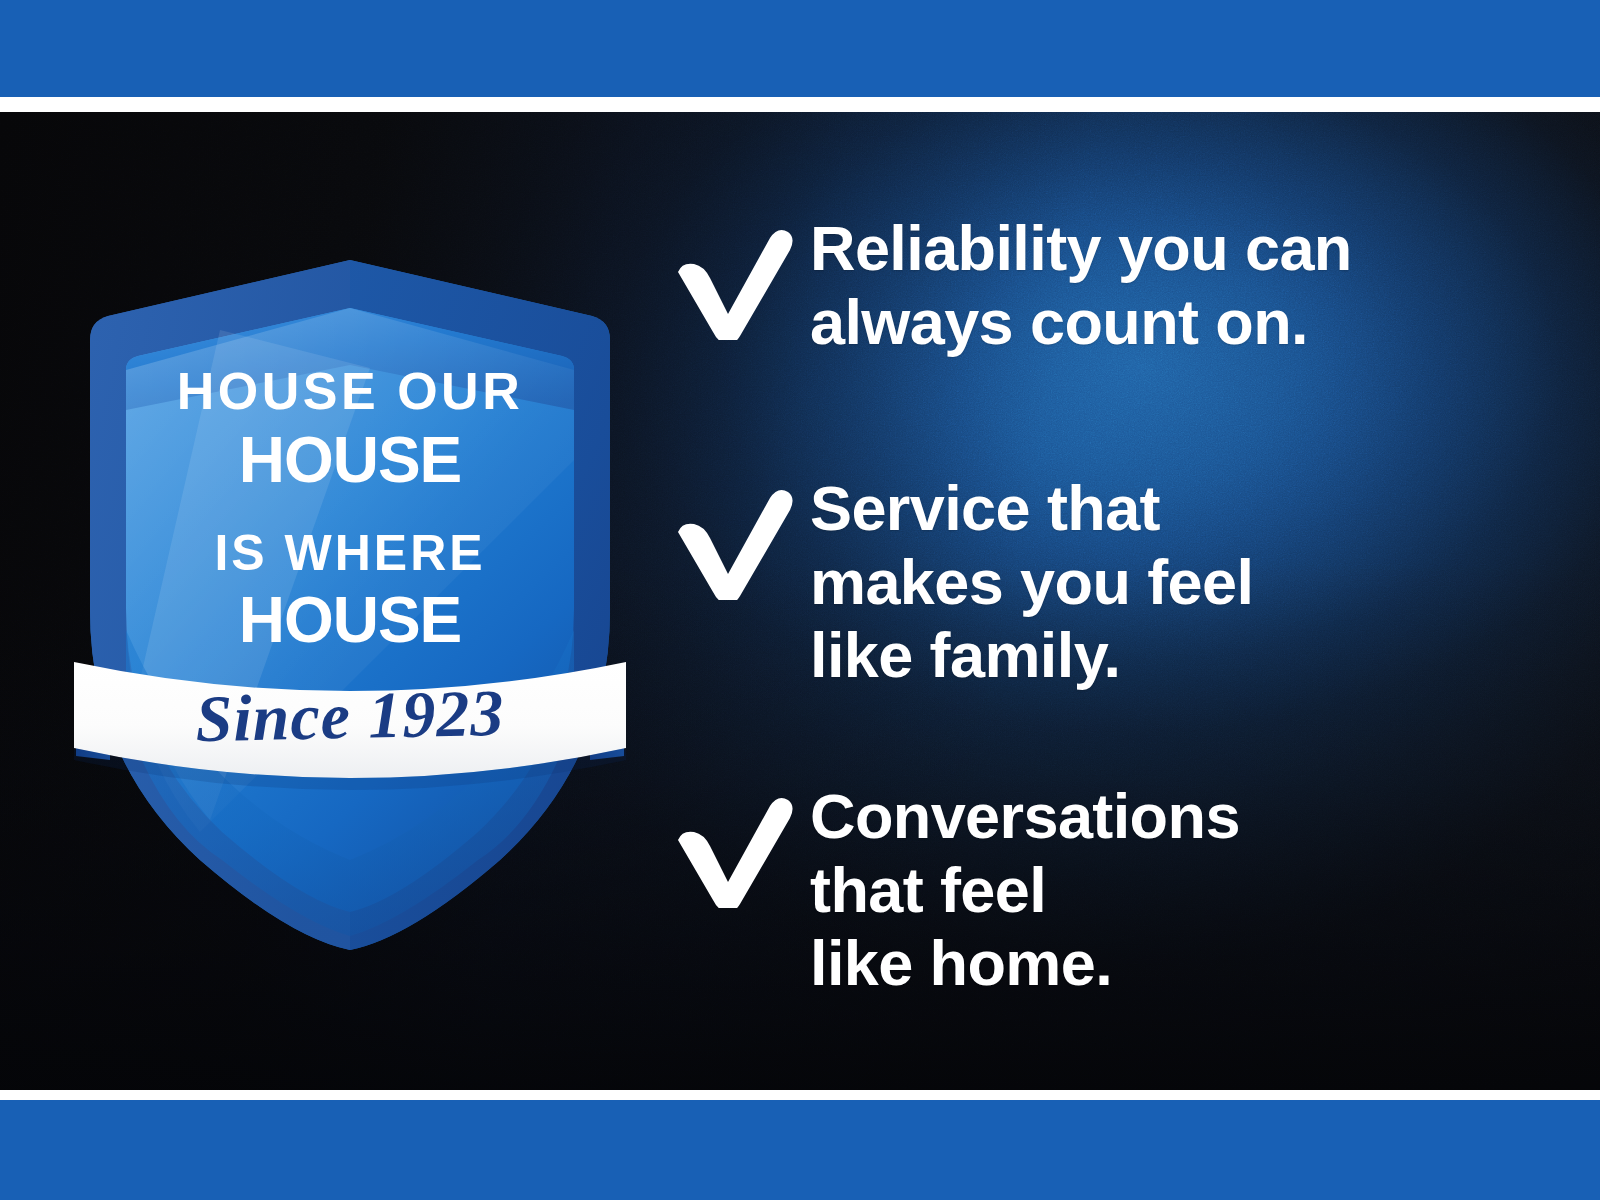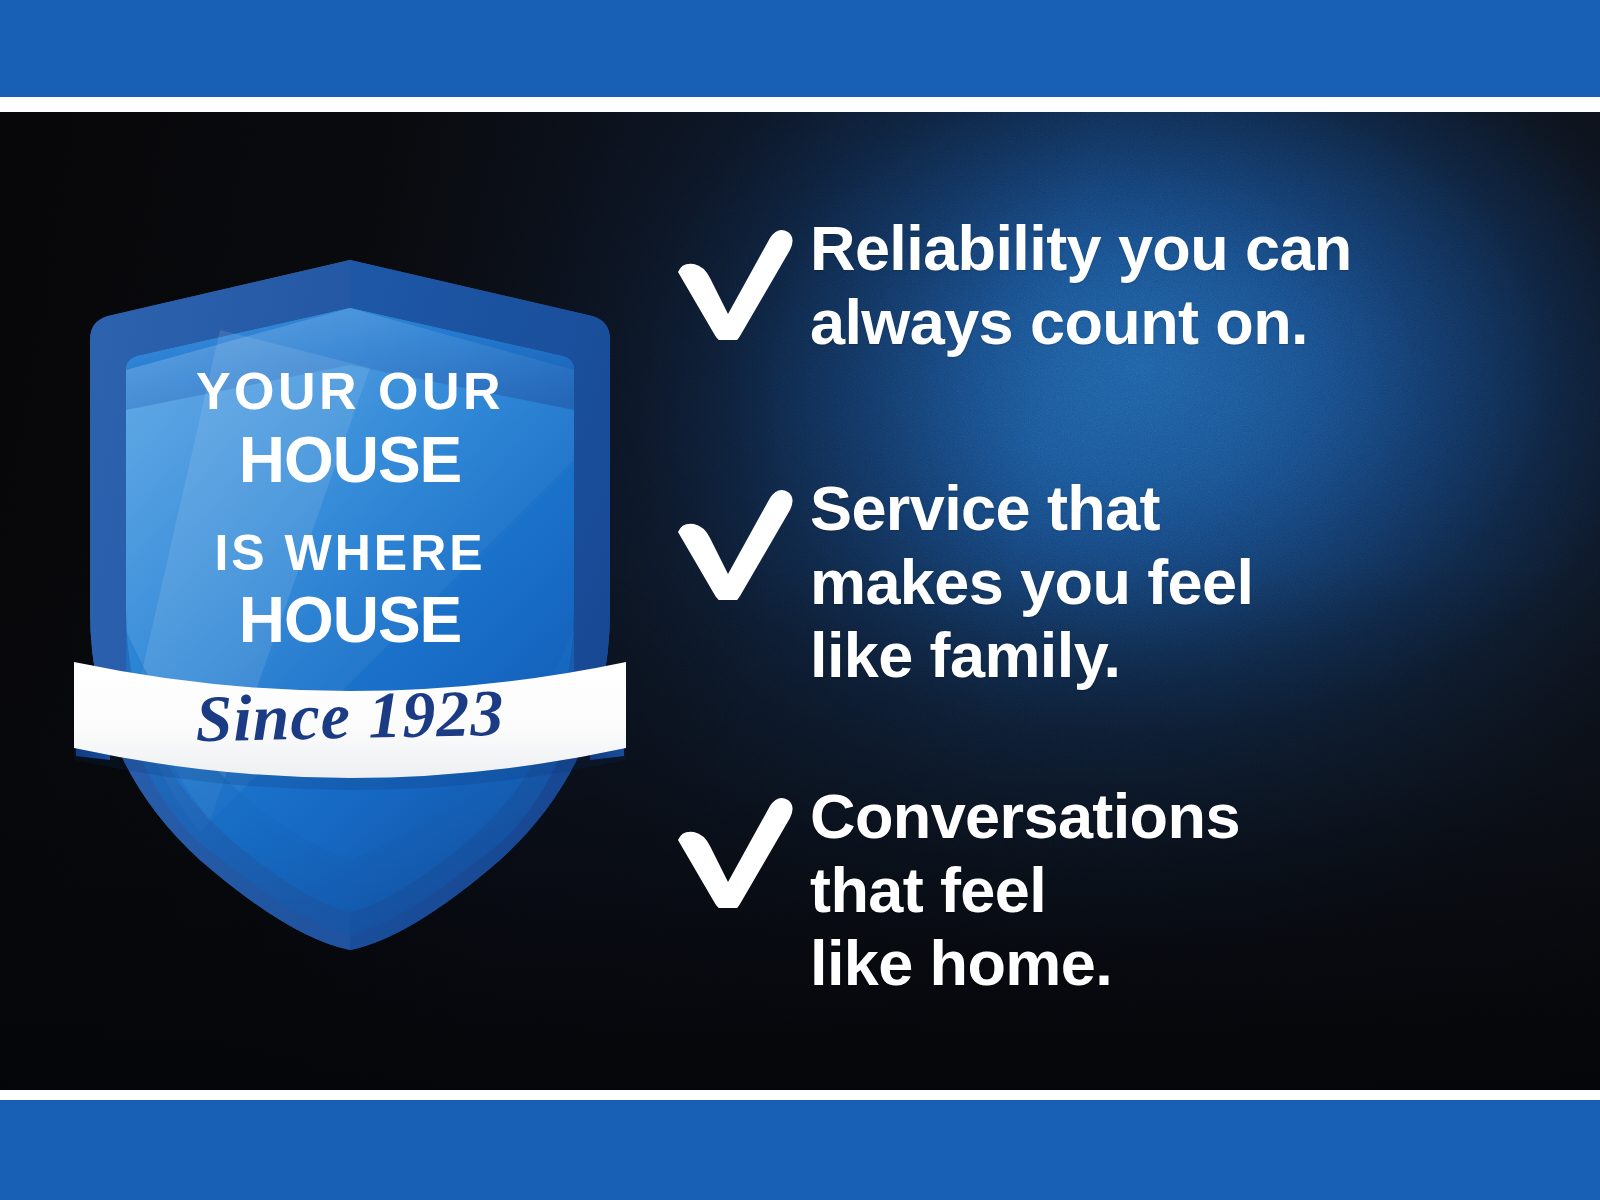--- a/index.html
+++ b/index.html
@@ -256,21 +256,21 @@
       <path fill="url(#gRibbon)" d="M 4 502
                Q 280 560 556 502
                L 556 588
                Q 280 648 4 588
                Z"></path>
 
       <path fill="#0C2F6B" opacity="0.18" d="M 4 588 Q 280 648 556 588 L 556 600 Q 280 660 4 600 Z"></path>
     </svg>
 
     <div class="badge-text">
-      <div class="bt-line bt-small bt-where">YOUR OUR</div>
+      <div class="bt-line bt-small bt-where">HOUSE OUR</div>
       <div class="bt-line bt-big   bt-house1">HOUSE</div>
       <div class="bt-line bt-small bt-isyour">IS WHERE</div>
       <div class="bt-line bt-big   bt-house2">HOUSE</div>
       <div class="ribbon-text">Since 1923</div>
     </div>
   </div>
 
   <div class="points">
 
     <div class="point p1">

